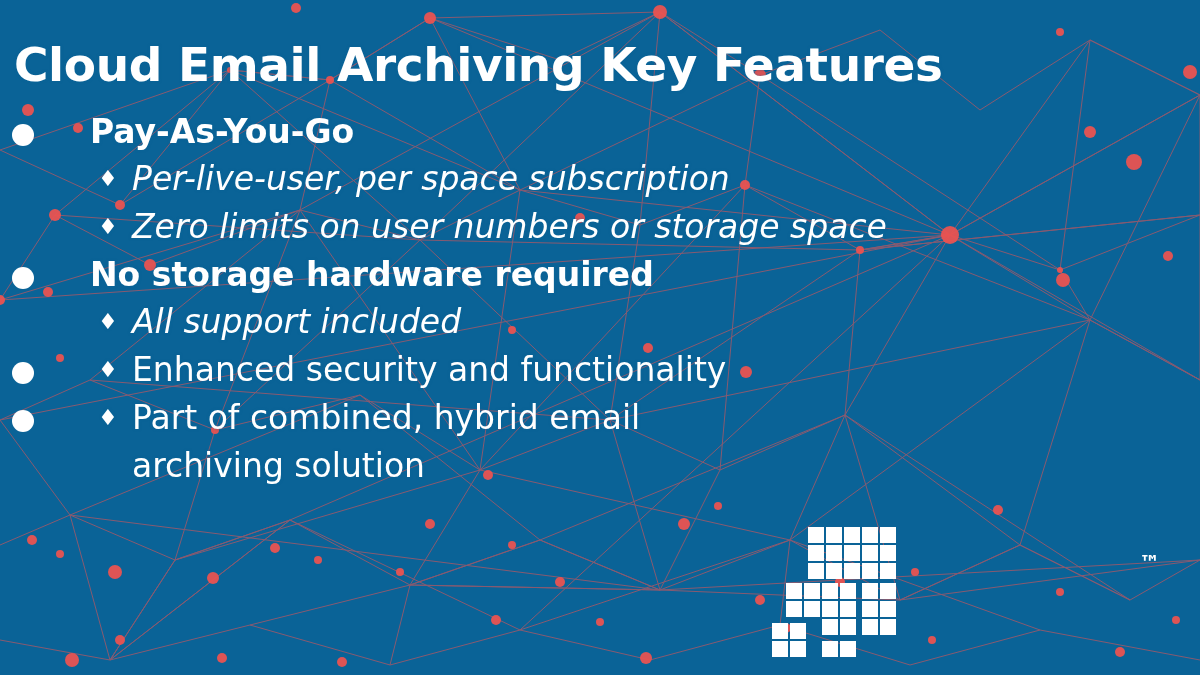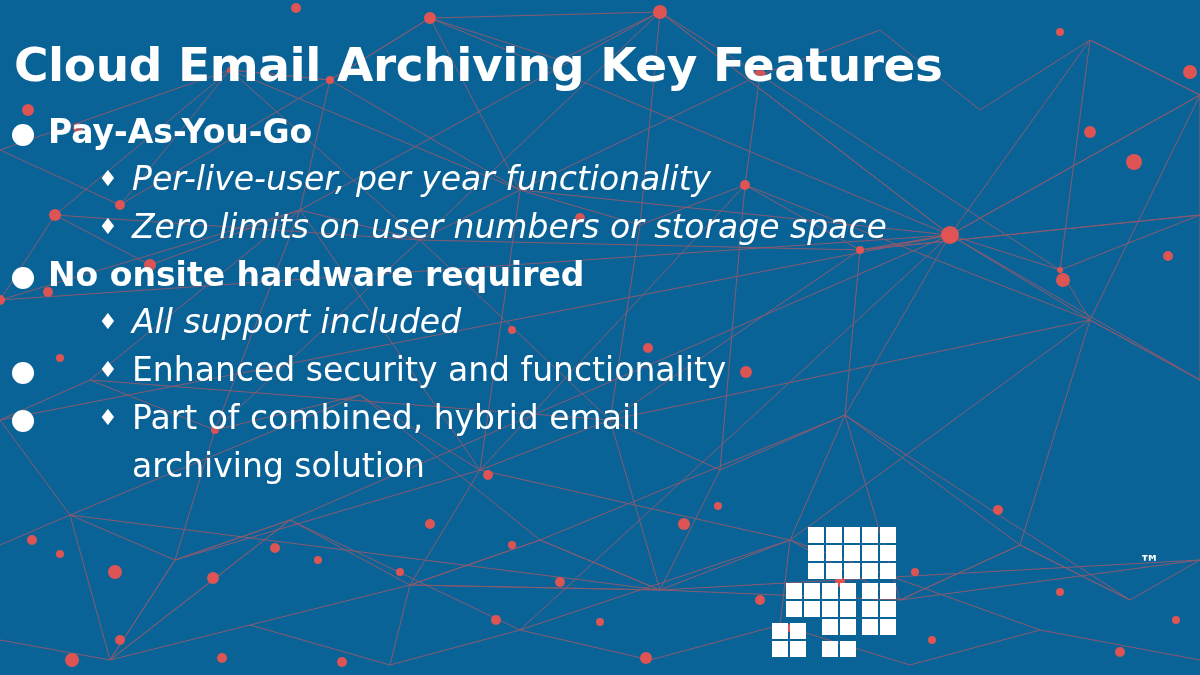--- a/index.html
+++ b/index.html
@@ -51,21 +51,21 @@
     position: absolute;
     left: 0;
     top: 108px;
     width: 1200px;
   }
   .group { position: relative; }
 
   .lvl1 {
     position: relative;
     display: block;
-    padding-left: 48px;
+    padding-left: 90px;
     font-size: 33px;
     font-weight: bold;
     line-height: 47px;
     white-space: nowrap;
     text-shadow: 0 0 3px rgba(10,99,151,.5);
   }
   .lvl1 .dot {
     position: absolute;
     left: 12px;
     top: 16px;
@@ -250,35 +250,35 @@
 
     <div class="bullets">
 
       <div class="group">
         <div class="lvl1">
           <span class="dot"></span>
           <span>Pay-As-You-Go</span>
         </div>
         <div class="lvl2 italic">
           <span class="diamond">♦</span>
-          <span class="l2text">Per-live-user, per year functionality</span>
+          <span class="l2text">Per-live-user, per space subscription</span>
         </div>
       </div>
 
       <div class="group">
         <div class="lvl2 italic">
           <span class="diamond">♦</span>
           <span class="l2text">Zero limits on user numbers or storage space</span>
         </div>
       </div>
 
       <div class="group">
         <div class="lvl1">
           <span class="dot"></span>
-          <span>No onsite hardware required</span>
+          <span>No storage hardware required</span>
         </div>
         <div class="lvl2 italic">
           <span class="diamond">♦</span>
           <span class="l2text">All support included</span>
         </div>
       </div>
 
       <div class="group">
         <div class="lvl1">
           <span class="dot"></span>

